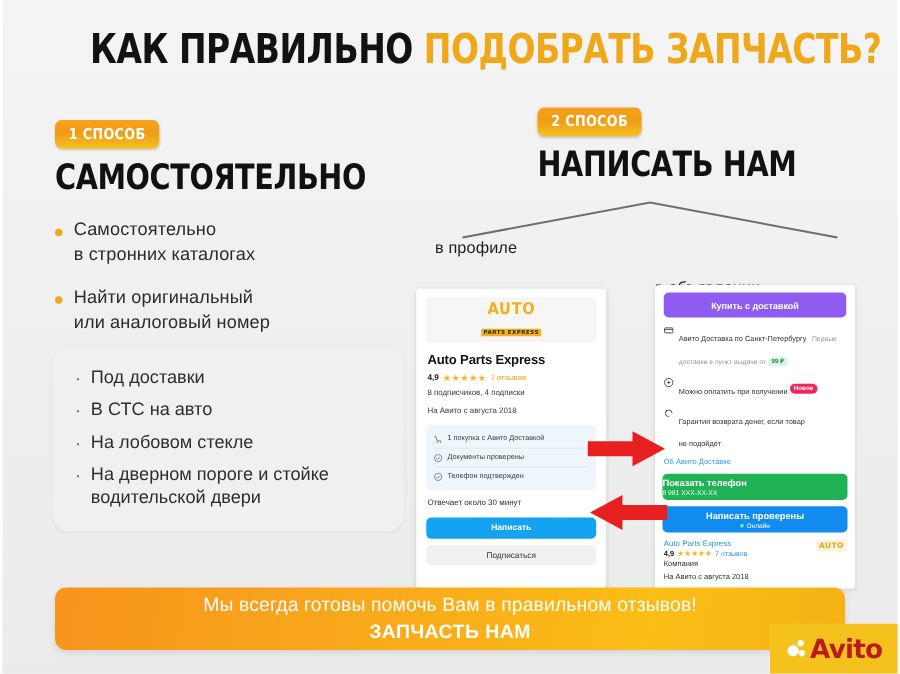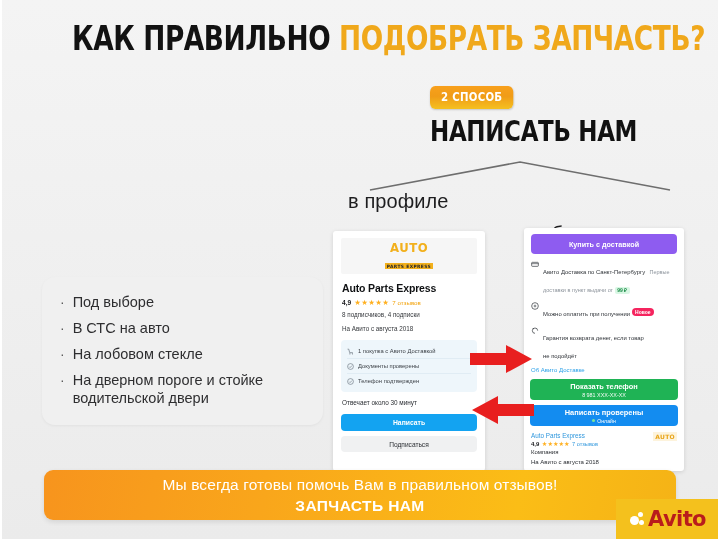--- a/index.html
+++ b/index.html
@@ -90,21 +90,21 @@
   .vin-txt{font-size:14.5px;color:#2e2e30;line-height:1.3;}
 
   
   .col-right{position:absolute;left:430px;top:86px;width:270px;}
   .sec-head-r{text-align:left;}
 
   .connector{position:absolute;left:340px;top:160px;width:360px;height:34px;}
 
   .sub-label{
     position:absolute;
-    font-size:20px;color:#1d1d1f;letter-spacing:.1px;
+    font-size:13px;color:#1d1d1f;letter-spacing:.1px;
   }
   .sub-profile{left:348px;top:190px;}
   .sub-listing{left:524px;top:190px;margin-top:32px;}
 
   
   .mock{
     position:absolute;
     background:#ffffff;
     box-sizing:border-box;
     overflow:hidden;
@@ -188,21 +188,21 @@
   }
   .chip-pink{
     display:inline-block;background:#f5245e;color:#fff;
     font-size:5px;padding:.8px 3px;border-radius:6px;
     vertical-align:middle;font-weight:bold;margin-left:2px;
   }
   .link-blue{margin:5px 7px 0;font-size:6px;color:#2aa0e8;}
 
   .btn-phone{
     margin:6px 6px 0;height:21px;border-radius:4px;background:#1fb355;
-    color:#fff;display:flex;flex-direction:column;align-items:center;
+    color:#fff;display:flex;flex-direction:column;
     justify-content:center;gap:1px;
   }
   .btn-phone-a{font-size:7.4px;font-weight:bold;}
   .btn-phone-b{font-size:5.4px;opacity:.95;}
   .btn-msg{
     margin:5px 6px 0;height:21px;border-radius:4px;background:#138cf0;
     color:#fff;display:flex;flex-direction:column;align-items:center;
     justify-content:center;gap:1px;
   }
   .btn-msg-a{font-size:7.4px;font-weight:bold;}
@@ -261,25 +261,42 @@
 </head>
 <body>
 
 <div class="canvas">
 
   <div class="title">
     <span class="t-dark">КАК ПРАВИЛЬНО</span>
     <span class="t-gold">ПОДОБРАТЬ ЗАПЧАСТЬ?</span>
   </div>
 
+  <div class="col-left">
+    <div class="badge">1 СПОСОБ</div>
+    <div class="sec-head">САМОСТОЯТЕЛЬНО</div>
+
+    <div class="bullets">
+      <div class="bullet">
+        <span class="bdot"></span>
+        <span class="btext" style="white-space:pre-line">Самостоятельно
+в стронних каталогах</span>
+      </div>
+      <div class="bullet">
+        <span class="bdot"></span>
+        <span class="btext" style="white-space:pre-line">Найти оригинальный
+или аналоговый номер</span>
+      </div>
+    </div>
+  </div>
 
   <div class="vin-card">
     <div class="vin-li">
       <span class="vin-dash">·</span>
-      <span class="vin-txt" style="white-space:pre-line">Под выборе</span>
+      <span class="vin-txt" style="white-space:pre-line">Под доставки</span>
     </div>
     <div class="vin-li">
       <span class="vin-dash">·</span>
       <span class="vin-txt" style="white-space:pre-line">В СТС на авто</span>
     </div>
     <div class="vin-li">
       <span class="vin-dash">·</span>
       <span class="vin-txt" style="white-space:pre-line">На лобовом стекле</span>
     </div>
     <div class="vin-li">

